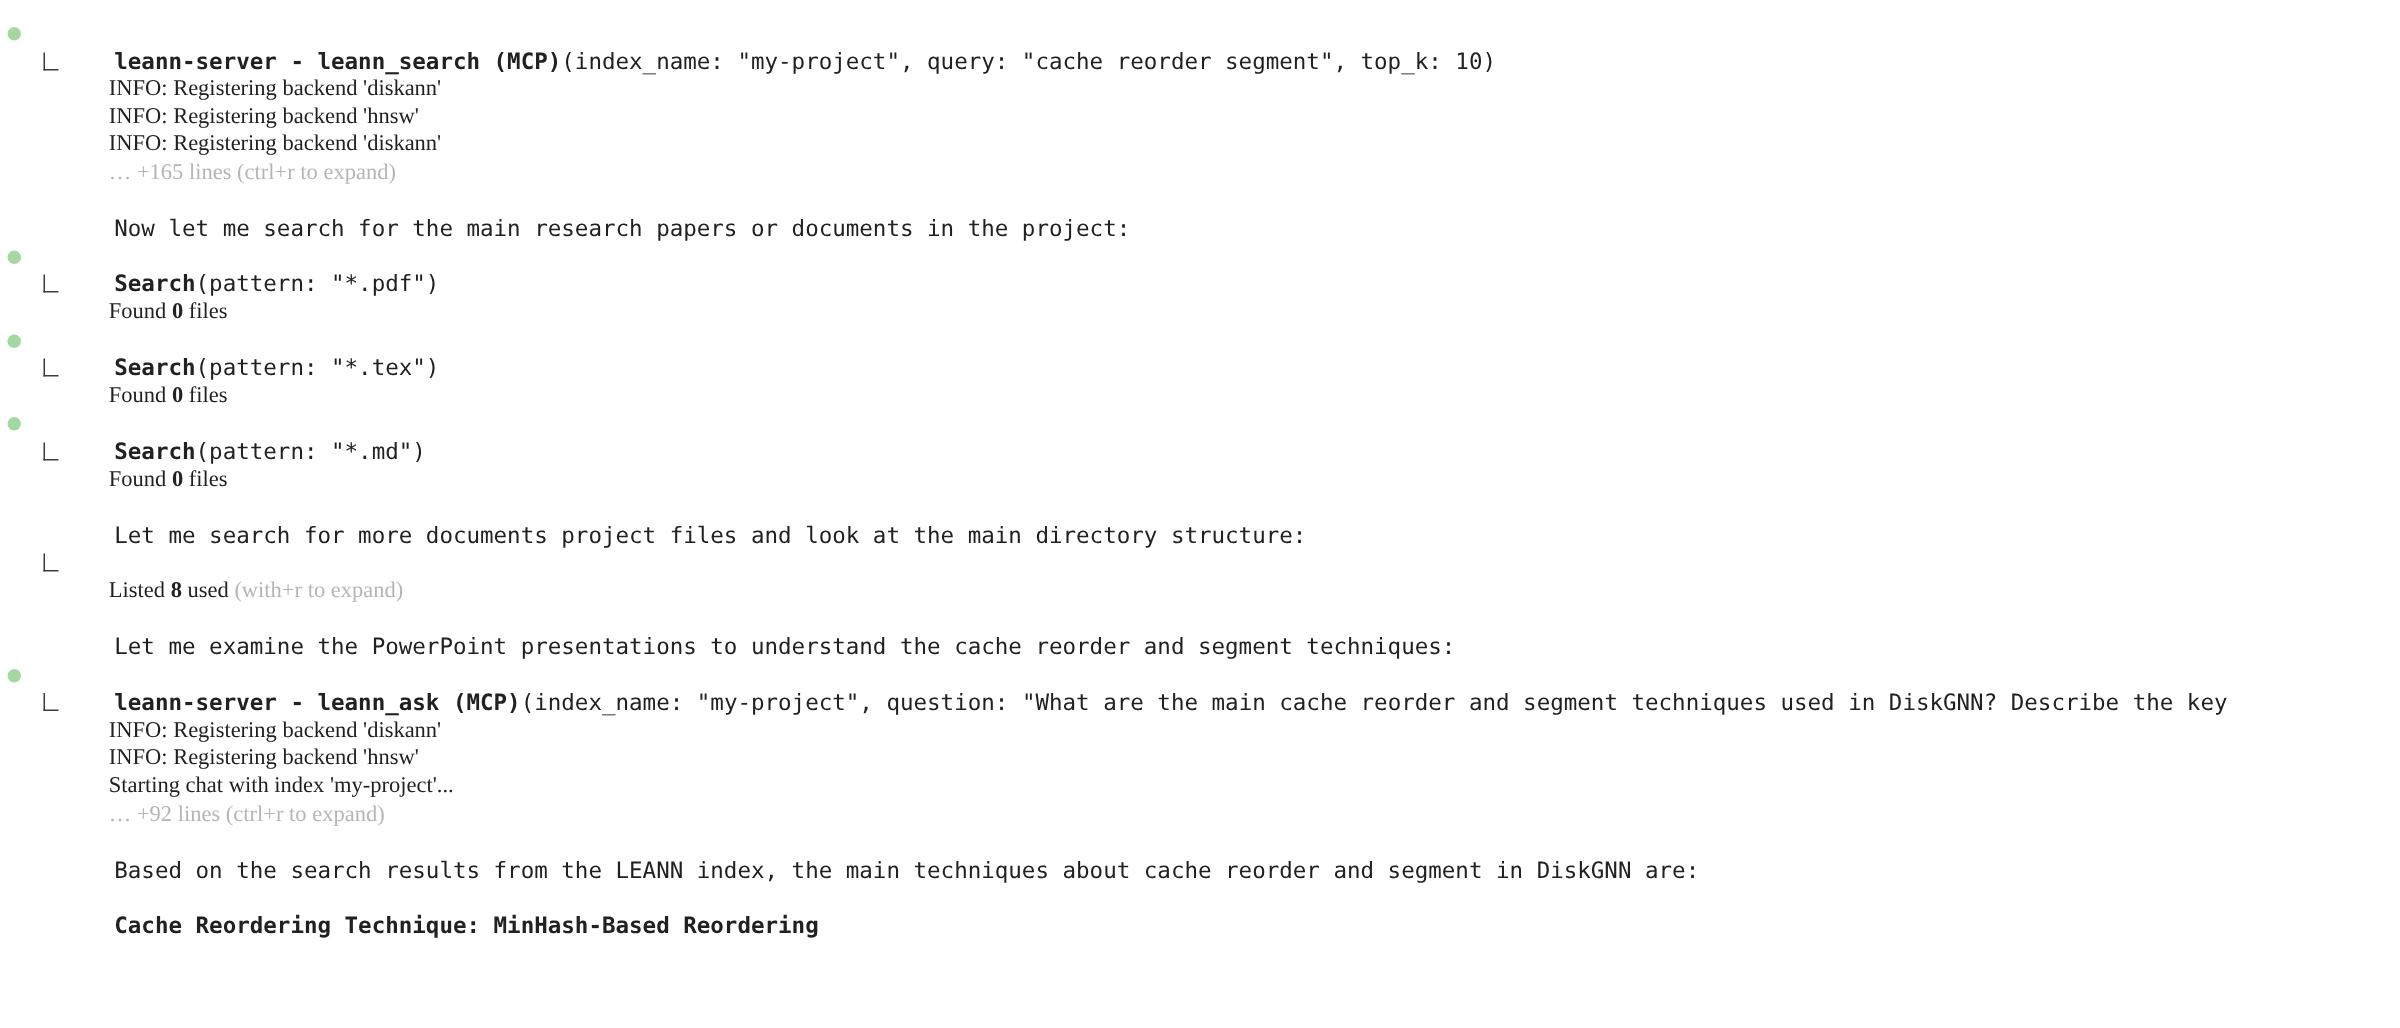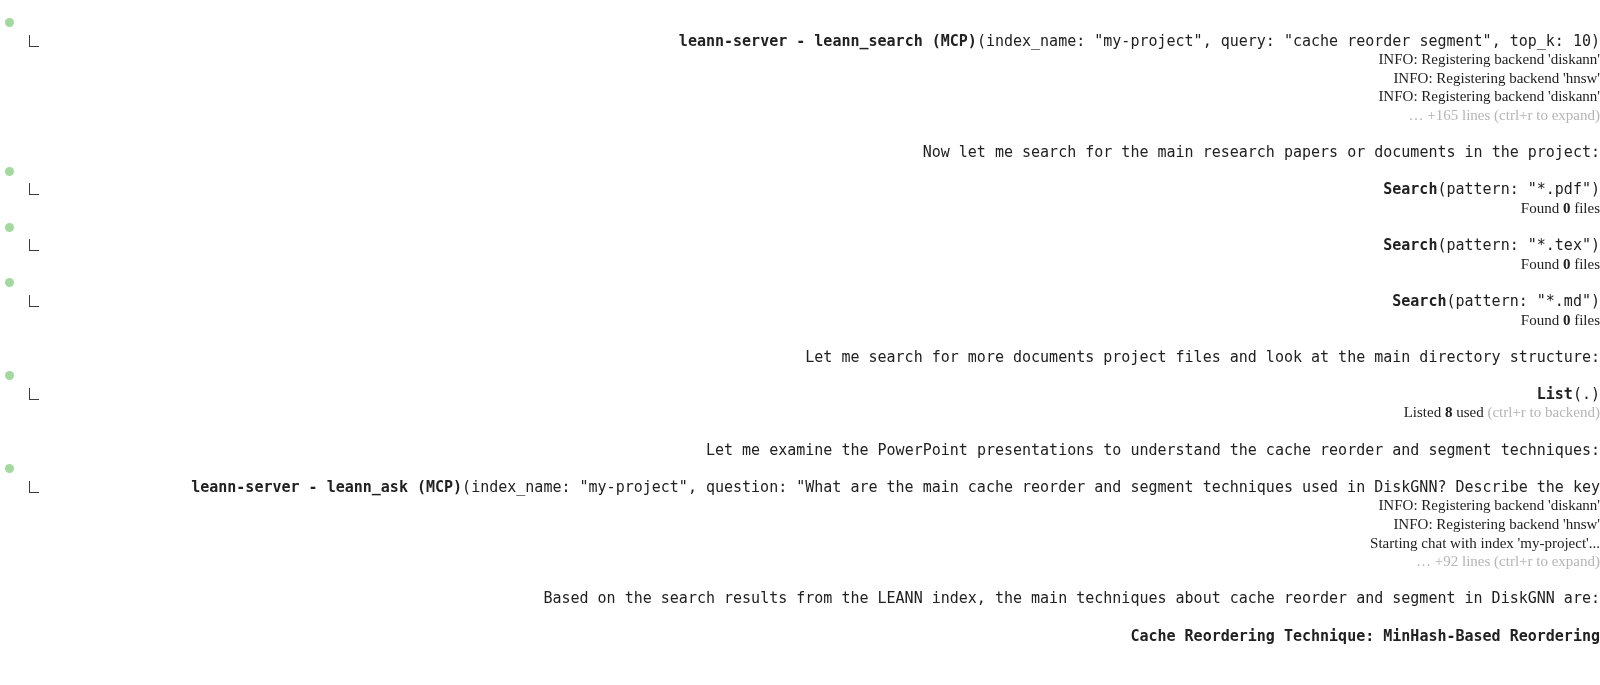--- a/index.html
+++ b/index.html
@@ -19,21 +19,20 @@
     padding: 13px 0 0 22px;
   }
   .line {
     height: 18.6px;
     line-height: 18.6px;
     white-space: pre;
   }
   .block {
     margin-bottom: 18.6px;
     position: relative;
-    text-align: right;
   }
   .b { font-weight: bold; }
   .gray { color: #b5b5b5; }
   .header { position: relative; }
   .bullet {
     position: absolute;
     left: -17px;
     top: 5px;
     width: 9px;
     height: 9px;
@@ -112,25 +111,22 @@
     </div>
   </div>
 
   <div class="block">
     <div class="line">
       <span>Let me search for more documents project files and look at the main directory structure:</span>
     </div>
   </div>
 
   <div class="block">
-    <div class="line header">
-      <span class="bullet"></span><span class="b">List</span><span>(.)</span>
-    </div>
     <div class="line result">
-      <span class="lcon"></span><span>Listed </span><span class="b">8</span><span> used </span><span class="gray">(ctrl+r to backend)</span>
+      <span class="lcon"></span><span>Listed </span><span class="b">8</span><span> used </span><span class="gray">(with+r to expand)</span>
     </div>
   </div>
 
   <div class="block">
     <div class="line">
       <span>Let me examine the PowerPoint presentations to understand the cache reorder and segment techniques:</span>
     </div>
   </div>
 
   <div class="block">

